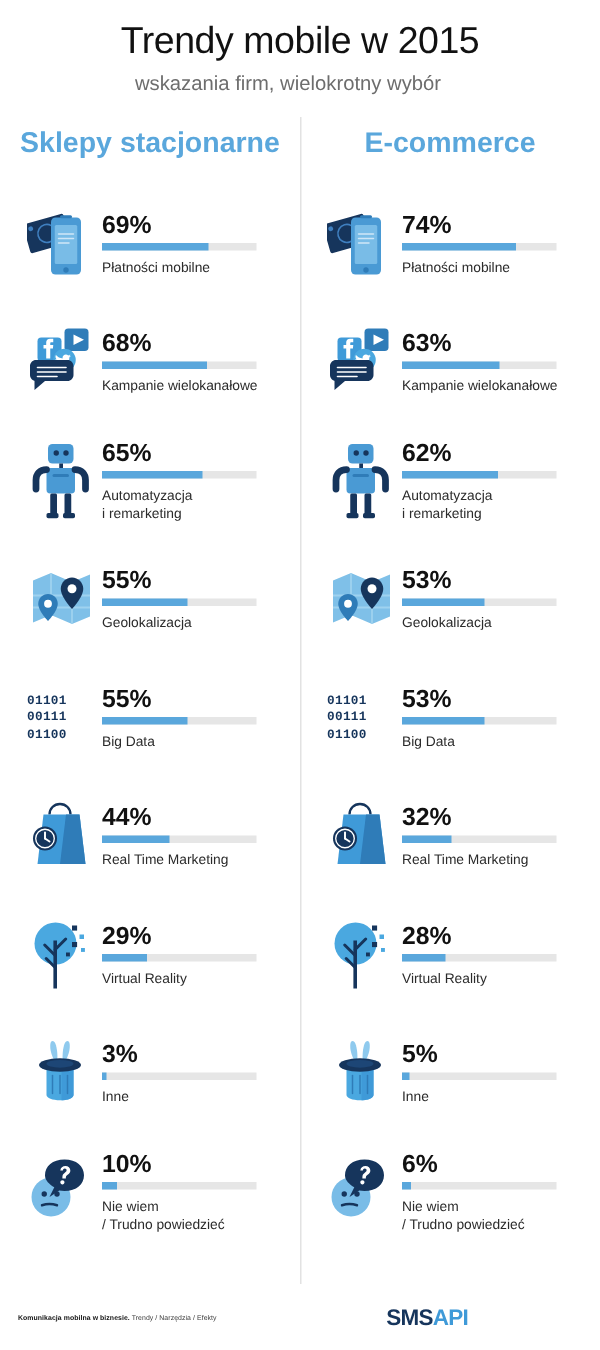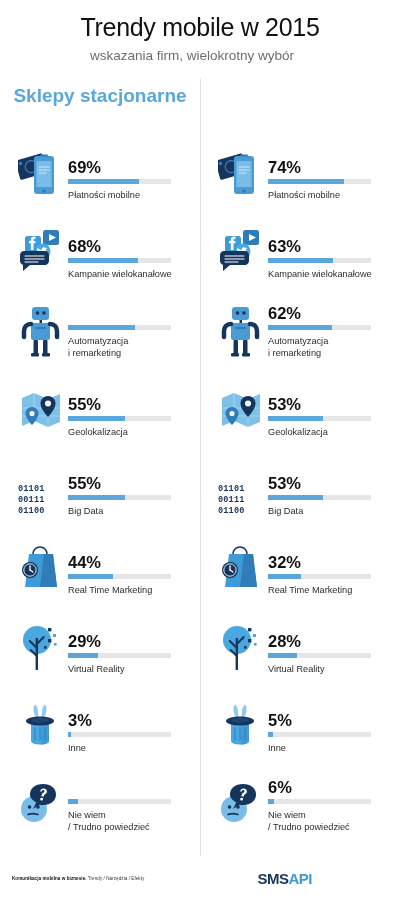--- a/index.html
+++ b/index.html
@@ -31,21 +31,21 @@
   .colhead{
     width:200px;text-align:center;
     font-size:19px;font-weight:bold;color:#5aa7dc;
   }
 
   .columns{display:flex;margin-top:16px;}
   .column{width:200px;}
 
   
   .row{
-    height:79px;display:flex;align-items:flex-end;
+    height:79px;display:flex;align-items:center;
     padding-left:14px;box-sizing:border-box;
   }
   .icon-wrap{
     width:54px;height:58px;display:flex;align-items:center;justify-content:center;
     flex:0 0 54px;
   }
   .icon-wrap svg{display:block;}
   .binary{
     font-family:"Liberation Mono",monospace;
     font-size:8.5px;font-weight:bold;color:#16355c;
@@ -88,20 +88,21 @@
 
   <div class="header">
     <h1 class="title">Trendy mobile w 2015</h1>
     <p class="subtitle">wskazania firm, wielokrotny wybór</p>
   </div>
 
   <div class="divider"></div>
 
   <div class="colheads">
     <div class="colhead">Sklepy stacjonarne</div>
+    <div class="colhead">E-commerce</div>
   </div>
 
   <div class="columns">
     <div class="column" id="col-left">
         <div class="row">
           <div class="icon-wrap">
     <svg width="46" height="50" viewBox="0 0 46 50">
       <g transform="rotate(-16 20 24)">
         <rect x="1" y="7" width="28" height="20" rx="1.5" fill="#16355c"></rect>
         <circle cx="15" cy="17" r="6" fill="none" stroke="#3f7fbf" stroke-width="1.1"></circle>
@@ -163,20 +164,21 @@
       <rect x="17" y="22" width="11" height="2" rx="1" fill="#2f7cb8"></rect>
       <path d="M13 19c-4.5 0-7 3-7 7v6" stroke="#16355c" stroke-width="4.5" fill="none" stroke-linecap="round"></path>
       <path d="M32 19c4.5 0 7 3 7 7v6" stroke="#16355c" stroke-width="4.5" fill="none" stroke-linecap="round"></path>
       <rect x="15.5" y="35" width="4.5" height="15" rx="1" fill="#16355c"></rect>
       <rect x="25" y="35" width="4.5" height="15" rx="1" fill="#16355c"></rect>
       <rect x="13" y="48" width="8" height="3.5" rx="1.2" fill="#16355c"></rect>
       <rect x="24" y="48" width="8" height="3.5" rx="1.2" fill="#16355c"></rect>
     </svg>
           </div>
           <div class="content">
+            <div class="pct">65%</div>
             <div class="bar">
               <div class="fill" style="width: 65%;"></div>
             </div>
             <div class="label">Automatyzacja
 i remarketing</div>
           </div>
         </div>
         <div class="row">
           <div class="icon-wrap">
     <svg width="48" height="44" viewBox="0 0 48 44">
@@ -285,20 +287,21 @@
     <svg width="48" height="46" viewBox="0 0 48 46">
       <circle cx="17" cy="27" r="13" fill="#79bce7"></circle>
       <circle cx="12.5" cy="25" r="1.8" fill="#16355c"></circle>
       <circle cx="21" cy="25" r="1.8" fill="#16355c"></circle>
       <path d="M11 32.5c3-1 7-1 10 0" stroke="#16355c" stroke-width="1.6" fill="none" stroke-linecap="round"></path>
       <path d="M26 2c8 0 13 4.5 13 10.5S34 23 26 23c-1.2 0-2.4-.1-3.5-.3L16 27l3.2-6.5C16 18.6 13 16 13 12.5 13 6.5 18 2 26 2z" fill="#16355c"></path>
       <path d="M23.2 9.4c.2-1.9 1.6-3 3.4-3 1.9 0 3.3 1.2 3.3 3 0 1.4-.8 2.1-1.8 2.8-.9.6-1.2 1-1.2 1.9v.5h-2.3v-.8c0-1.5.5-2.2 1.6-3 .8-.6 1.2-.9 1.2-1.6 0-.7-.5-1.2-1.2-1.2-.7 0-1.2.5-1.3 1.4zm1.4 9.2c-.8 0-1.4-.6-1.4-1.4 0-.8.6-1.4 1.4-1.4.8 0 1.4.6 1.4 1.4 0 .8-.6 1.4-1.4 1.4z" fill="#ffffff"></path>
     </svg>
           </div>
           <div class="content">
+            <div class="pct">10%</div>
             <div class="bar">
               <div class="fill" style="width: 10%;"></div>
             </div>
             <div class="label">Nie wiem
 / Trudno powiedzieć</div>
           </div>
         </div>
       </div>
     <div class="column" id="col-right">
         <div class="row">

